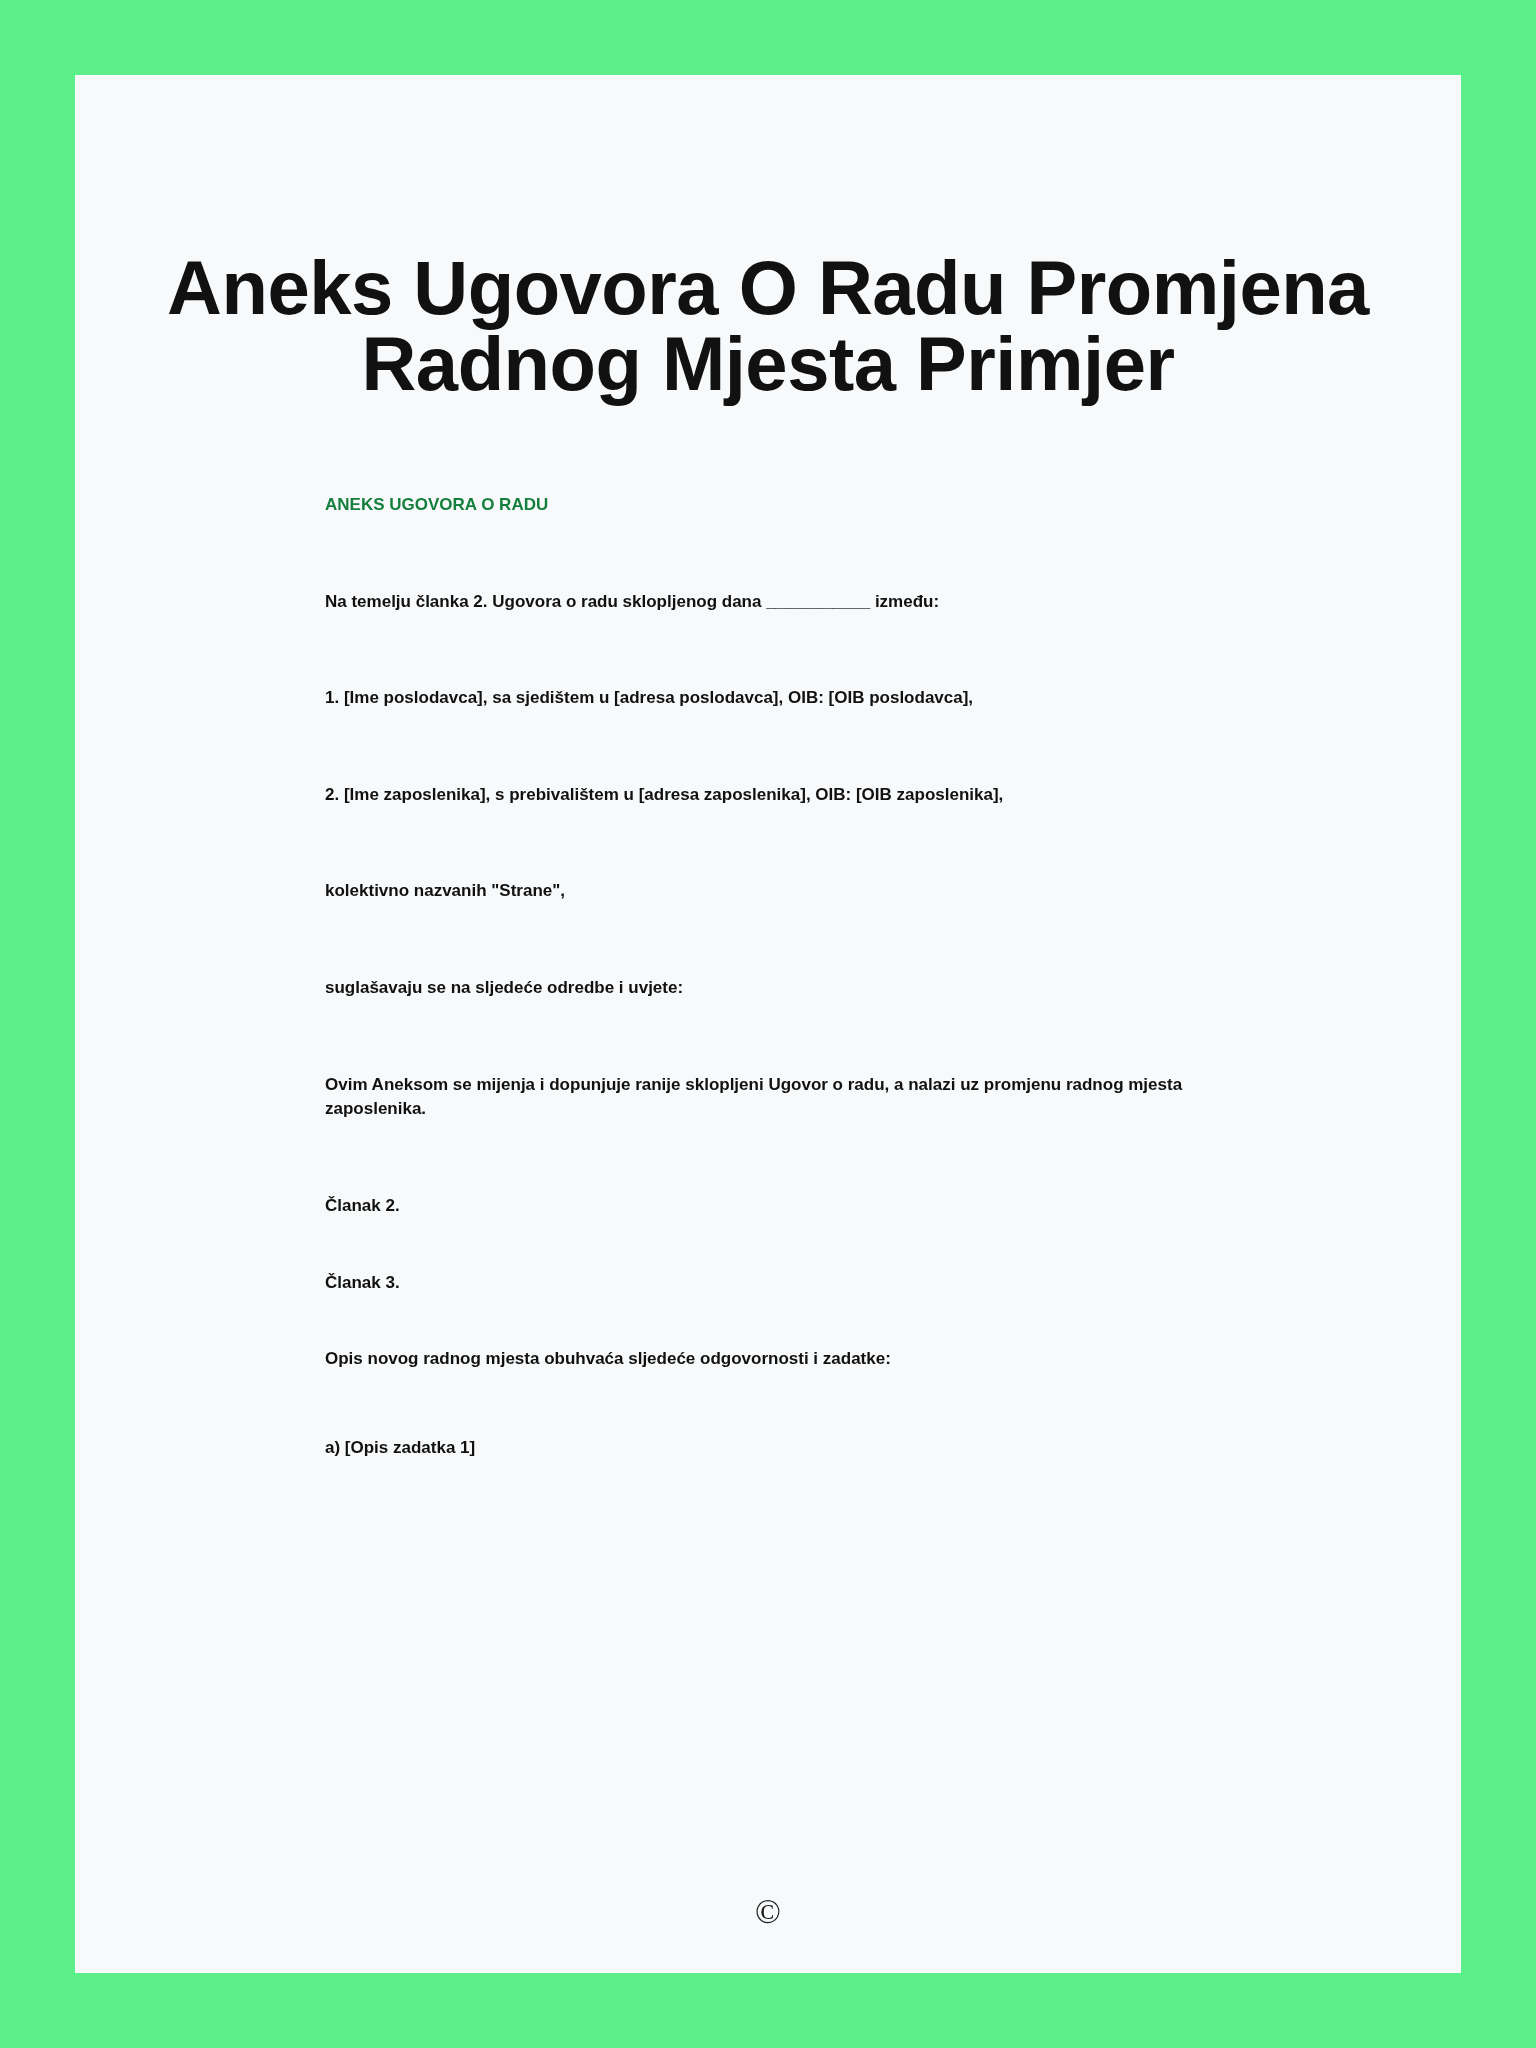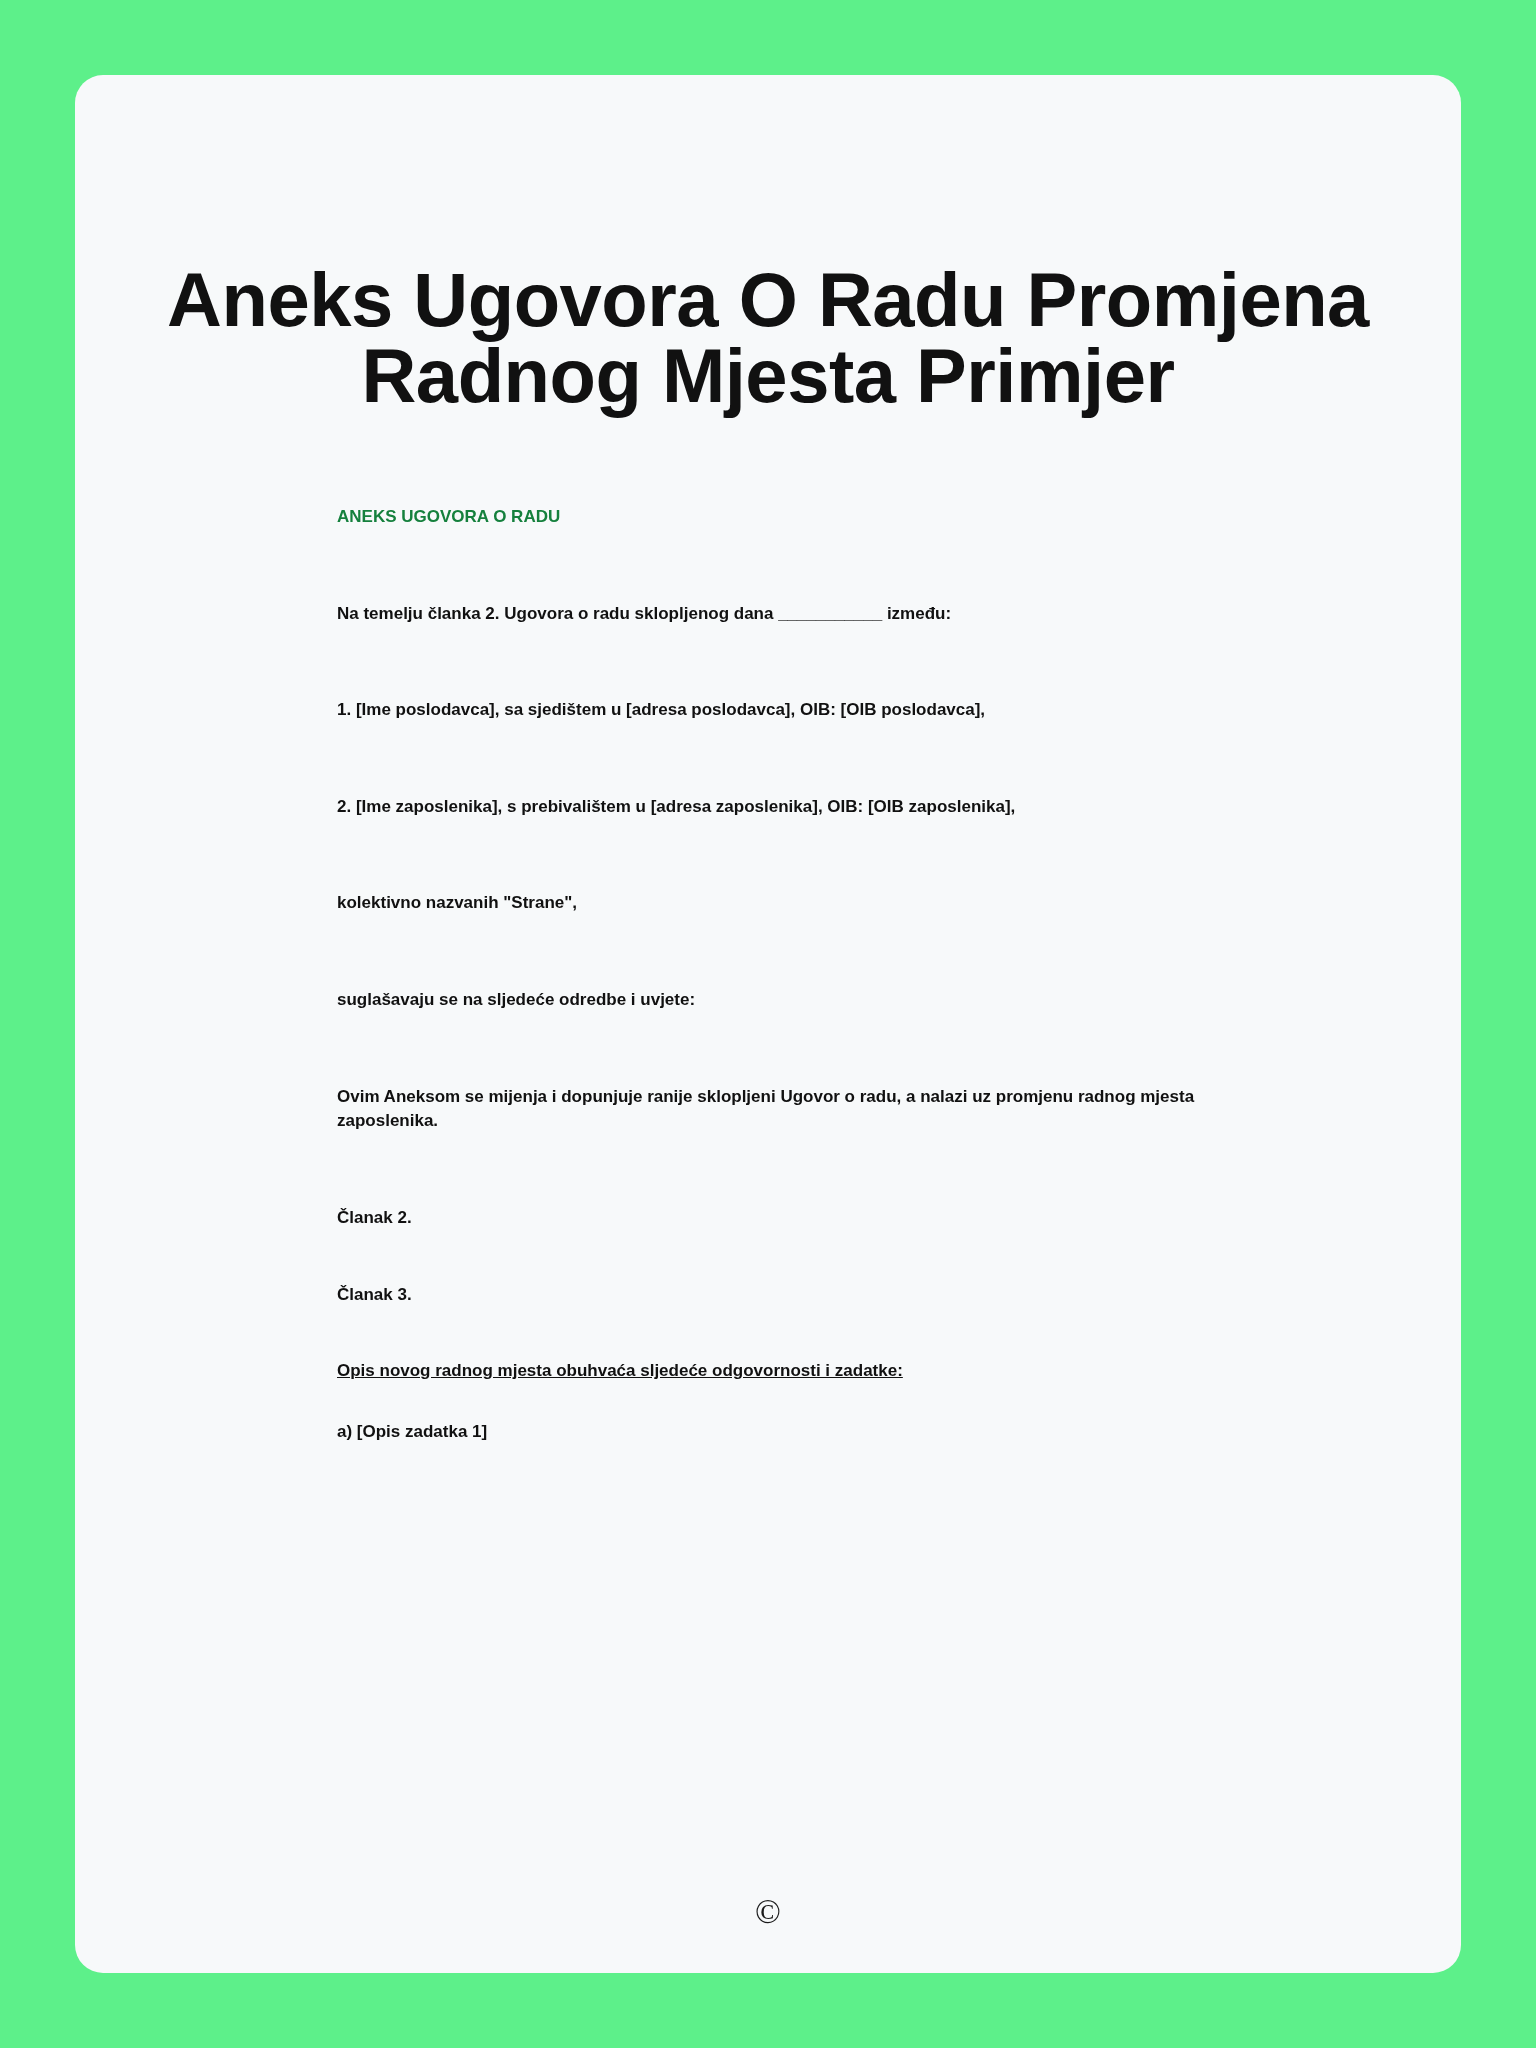--- a/index.html
+++ b/index.html
@@ -14,23 +14,22 @@
     overflow: hidden;
   }
   .page {
     position: absolute;
     left: 75px;
     top: 75px;
     width: 1386px;
     height: 1898px;
     background: #f7f9fa;
     box-sizing: border-box;
-    padding: 12px;
+    padding: 0;
     overflow: hidden;
-    border-radius: 28px;
   }
   .doc-title {
     margin: 0;
     padding: 175px 80px 0 80px;
     font-size: 76px;
     line-height: 1.0;
     font-weight: bold;
     color: #111111;
     text-align: center;
     letter-spacing: -0.5px;
@@ -46,22 +45,21 @@
     line-height: 1.5;
   }
   .para {
     font-size: 17px;
     font-weight: bold;
     color: #111111;
     margin: 0 0 72px 0;
     line-height: 1.45;
   }
   .para.tight {
-    margin-bottom: 36px;
-    text-decoration: underline;
+    margin-bottom: 64px;
   }
   .para.article {
     margin-bottom: 52px;
   }
   .footer-mark {
     position: absolute;
     left: 0;
     right: 0;
     bottom: 44px;
     text-align: center;

